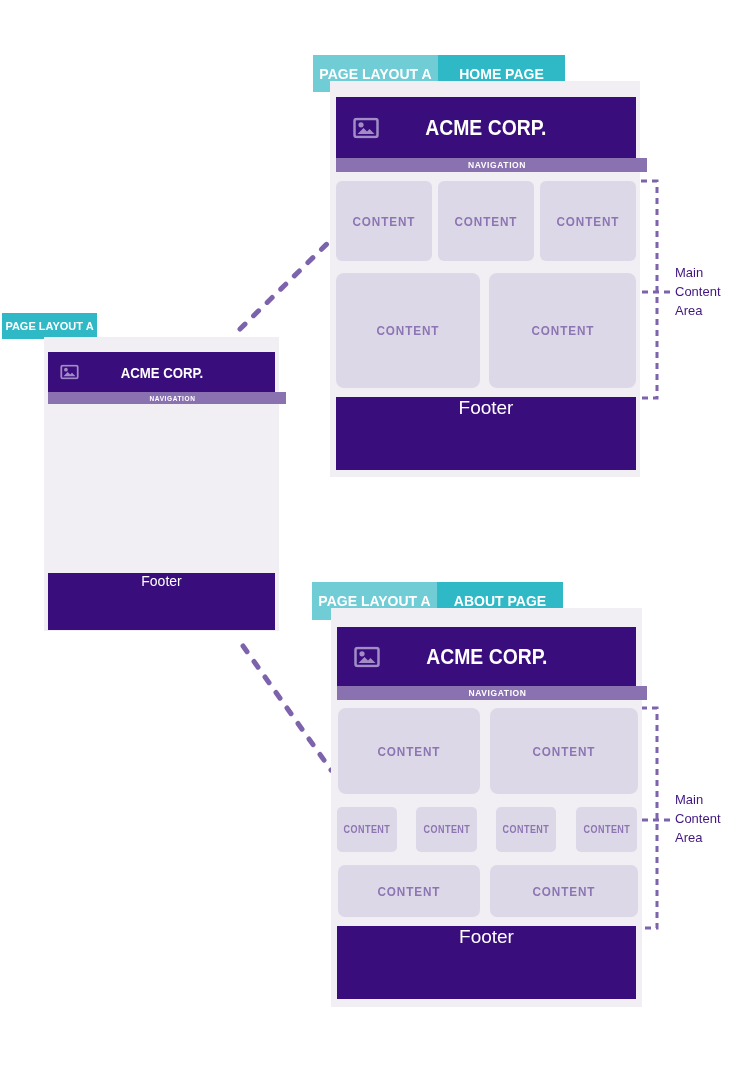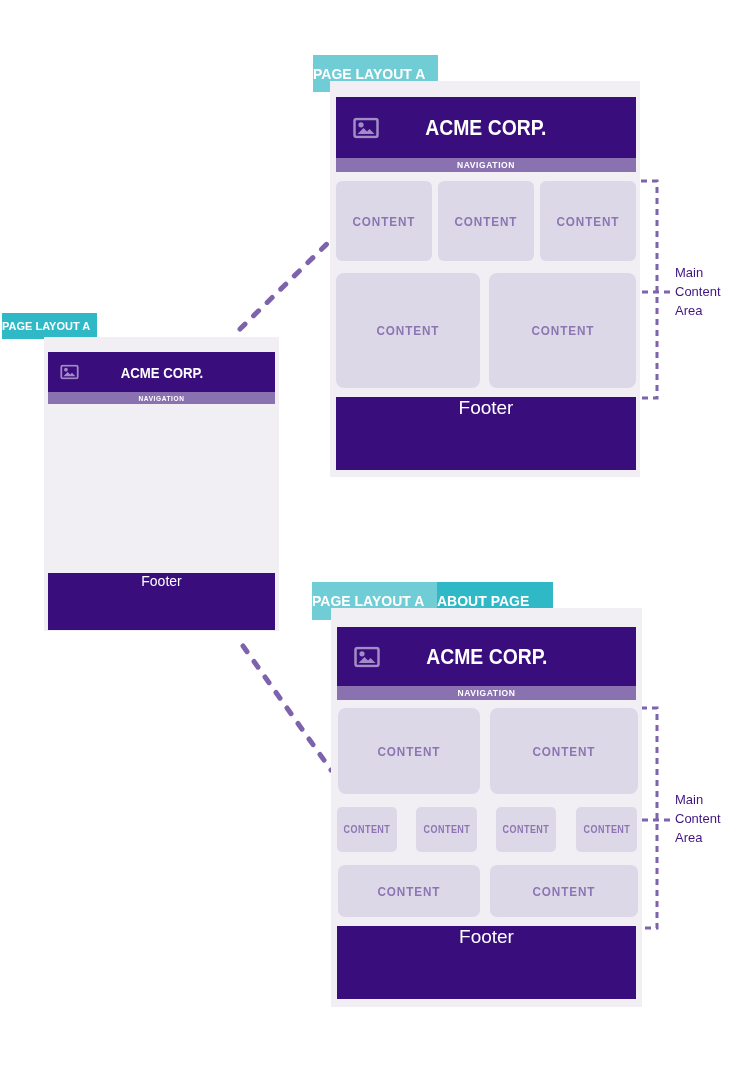--- a/index.html
+++ b/index.html
@@ -1,35 +1,35 @@
 <!DOCTYPE html>
 <html style="--teal: #2FB9C6; --teal-light: #70CDD6; --purple-dark: #3A0D7D; --purple-mid: #8A72B1; --card-bg: #F1EFF4; --box-bg: #DDD8E7; --box-text: #8C75B3; --dash: #7D63AC; --label-text: #411680; --icon-stroke: #A18CC5;"><head>
 <meta charset="utf-8">
 <style>
   html,body { margin:0; padding:0; background:#ffffff; }
   body { font-family:"Liberation Sans", sans-serif; }
   .canvas { position:relative; width:741px; height:1065px; background:#ffffff; overflow:hidden; }
   .group { position:absolute; }
   .overlay { position:absolute; left:0; top:0; pointer-events:none; }
 
-  .tab { position:absolute; display:flex; align-items:center; 
+  .tab { position:absolute; display:flex; align-items:center; justify-content:center;
          color:#fff; font-weight:bold; white-space:nowrap; }
   .tab.solid { background:var(--teal,#2FB9C6); }
   .tab.light { background:var(--teal-light,#70CDD6); }
 
   .card { position:absolute; background:var(--card-bg,#F1EFF4); }
 
   .site-header { position:absolute; background:var(--purple-dark,#3A0D7D); }
   .brand { position:absolute; left:0; right:0; top:0; bottom:0; display:flex; align-items:center;
            justify-content:center; color:#fff; font-weight:bold; white-space:nowrap; }
   .brand span { display:inline-block; transform:scaleX(.88); }
   .img-icon { position:absolute; top:50%; transform:translateY(-50%); line-height:0; }
 
   .navbar { position:absolute; background:var(--purple-mid,#8A72B1); color:#fff; font-weight:bold;
-            display:flex; align-items:center; justify-content:center; letter-spacing:.6px; }
+            display:flex; align-items:center; justify-content:center; letter-spacing:.6px;padding-left:11px; }
 
   .content-box { position:absolute; background:var(--box-bg,#DDD8E7); color:var(--box-text,#8C75B3);
                  display:flex; align-items:center; justify-content:center; letter-spacing:1px;
                  font-weight:bold; white-space:nowrap; }
   .content-box span { display:inline-block; transform:scaleX(.9); }
 
   .site-footer { position:absolute; background:var(--purple-dark,#3A0D7D); color:#fff;
                  display:flex; align-items:flex-start; justify-content:center; }
 
   .note { position:absolute; color:var(--label-text,#411680); font-size:13px; line-height:19px; }
@@ -72,20 +72,23 @@
     </div>
     <div class="site-footer" style="left:48px;top:260px;width:227px;height:57px;font-size:14px">
       <span>Footer</span>
     </div>
   </div>
 
   <div class="group" style="left:313px;top:55px;width:428px;height:424px">
     <div class="tab light" style="left:0;top:0;width:125px;height:37px;font-size:14px">
       <span>PAGE LAYOUT A</span>
     </div>
+    <div class="tab solid" style="left:125px;top:0;width:127px;height:37px;font-size:14px">
+      <span>HOME PAGE</span>
+    </div>
     <div class="card" style="left:17px;top:26px;width:310px;height:396px"></div>
     <div class="site-header" style="left:23px;top:42px;width:300px;height:61px">
       <span class="img-icon" style="left:17px">
         <svg viewBox="0 0 26 21" width="26" height="21">
           <rect x="1.5" y="1.5" width="23" height="18" rx="2" fill="none" stroke="#A18CC5" stroke-width="2.5"></rect>
           <circle cx="8" cy="7.3" r="2.6" fill="#A18CC5"></circle>
           <path d="M4.5 16.5 L10.5 10.5 L14 14 L16.5 11.5 L21.5 16.5 Z" fill="#A18CC5"></path>
         </svg>
       </span>
       <span class="brand" style="font-size:22px">
@@ -121,21 +124,21 @@
       <div>Main</div>
       <div>Content</div>
       <div>Area</div>
     </div>
   </div>
 
   <div class="group" style="left:312px;top:582px;width:429px;height:426px">
     <div class="tab light" style="left:0;top:0;width:125px;height:38px;font-size:14px">
       <span>PAGE LAYOUT A</span>
     </div>
-    <div class="tab solid" style="left:125px;top:0;width:116px;height:38px;font-size:14px">
+    <div class="tab solid" style="left:125px;top:0;width:126px;height:38px;font-size:14px">
       <span>ABOUT PAGE</span>
     </div>
     <div class="card" style="left:19px;top:26px;width:311px;height:399px"></div>
     <div class="site-header" style="left:25px;top:45px;width:299px;height:59px">
       <span class="img-icon" style="left:17px">
         <svg viewBox="0 0 26 21" width="26" height="21">
           <rect x="1.5" y="1.5" width="23" height="18" rx="2" fill="none" stroke="#A18CC5" stroke-width="2.5"></rect>
           <circle cx="8" cy="7.3" r="2.6" fill="#A18CC5"></circle>
           <path d="M4.5 16.5 L10.5 10.5 L14 14 L16.5 11.5 L21.5 16.5 Z" fill="#A18CC5"></path>
         </svg>

